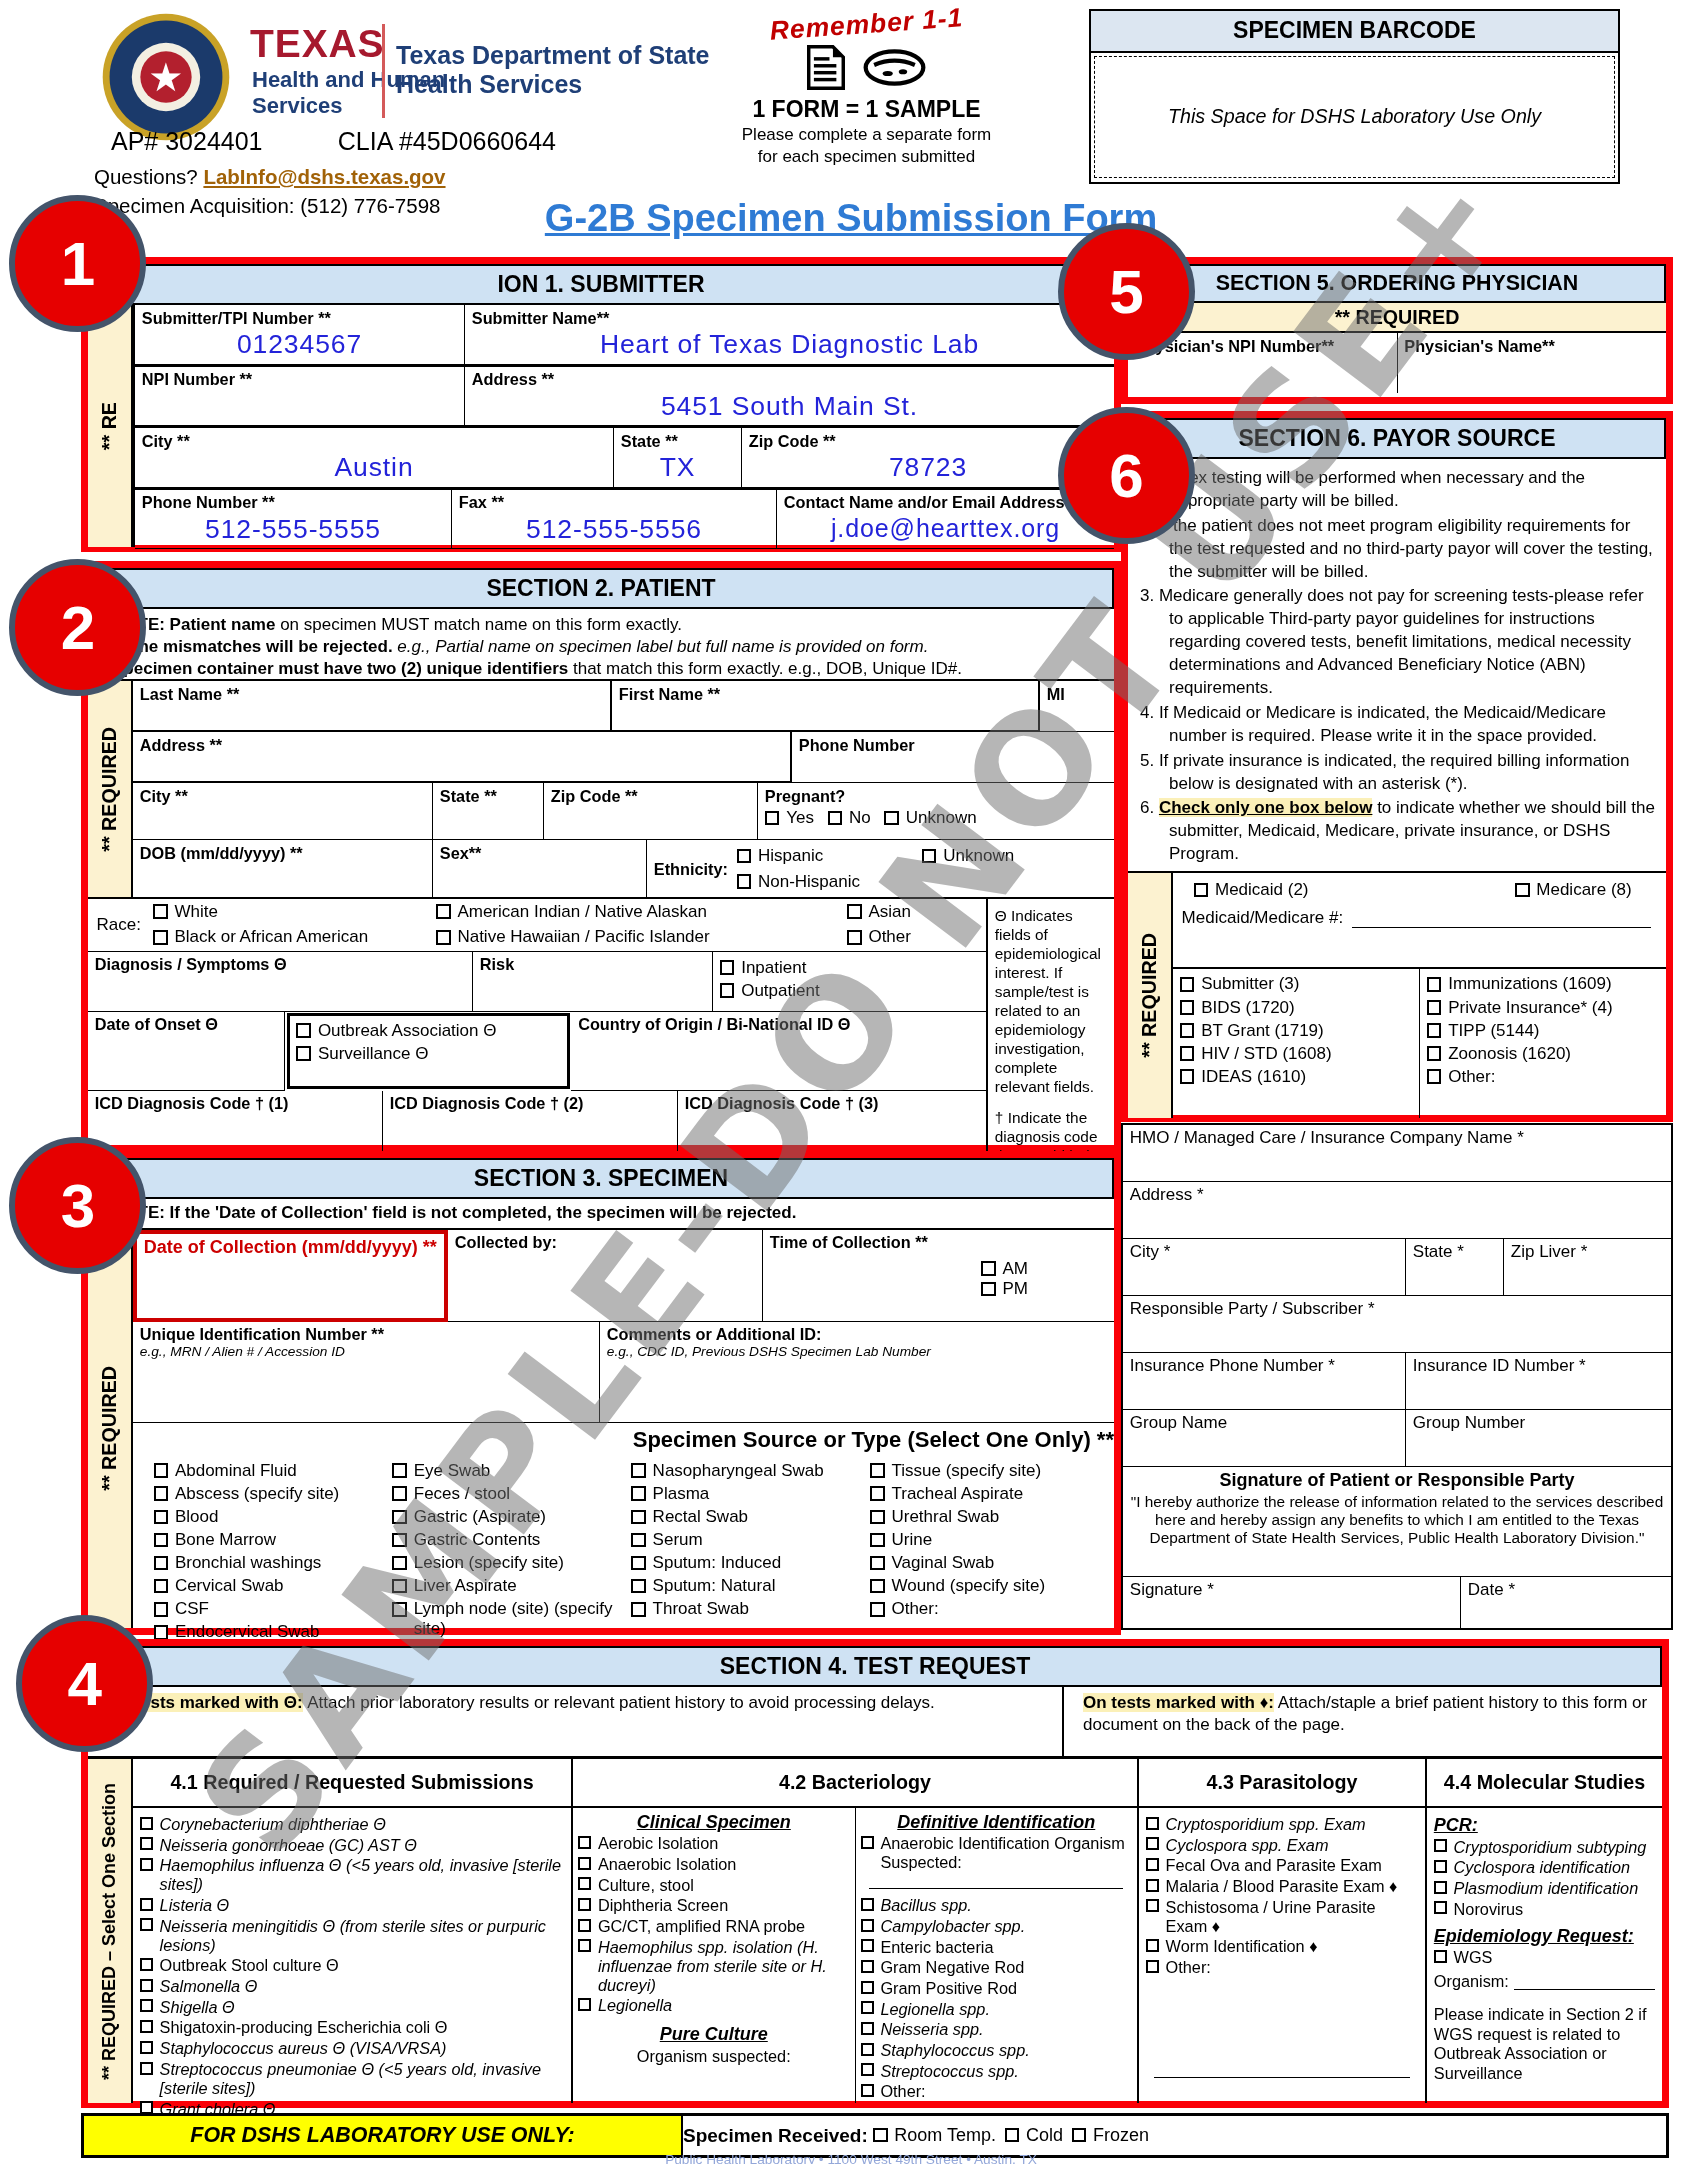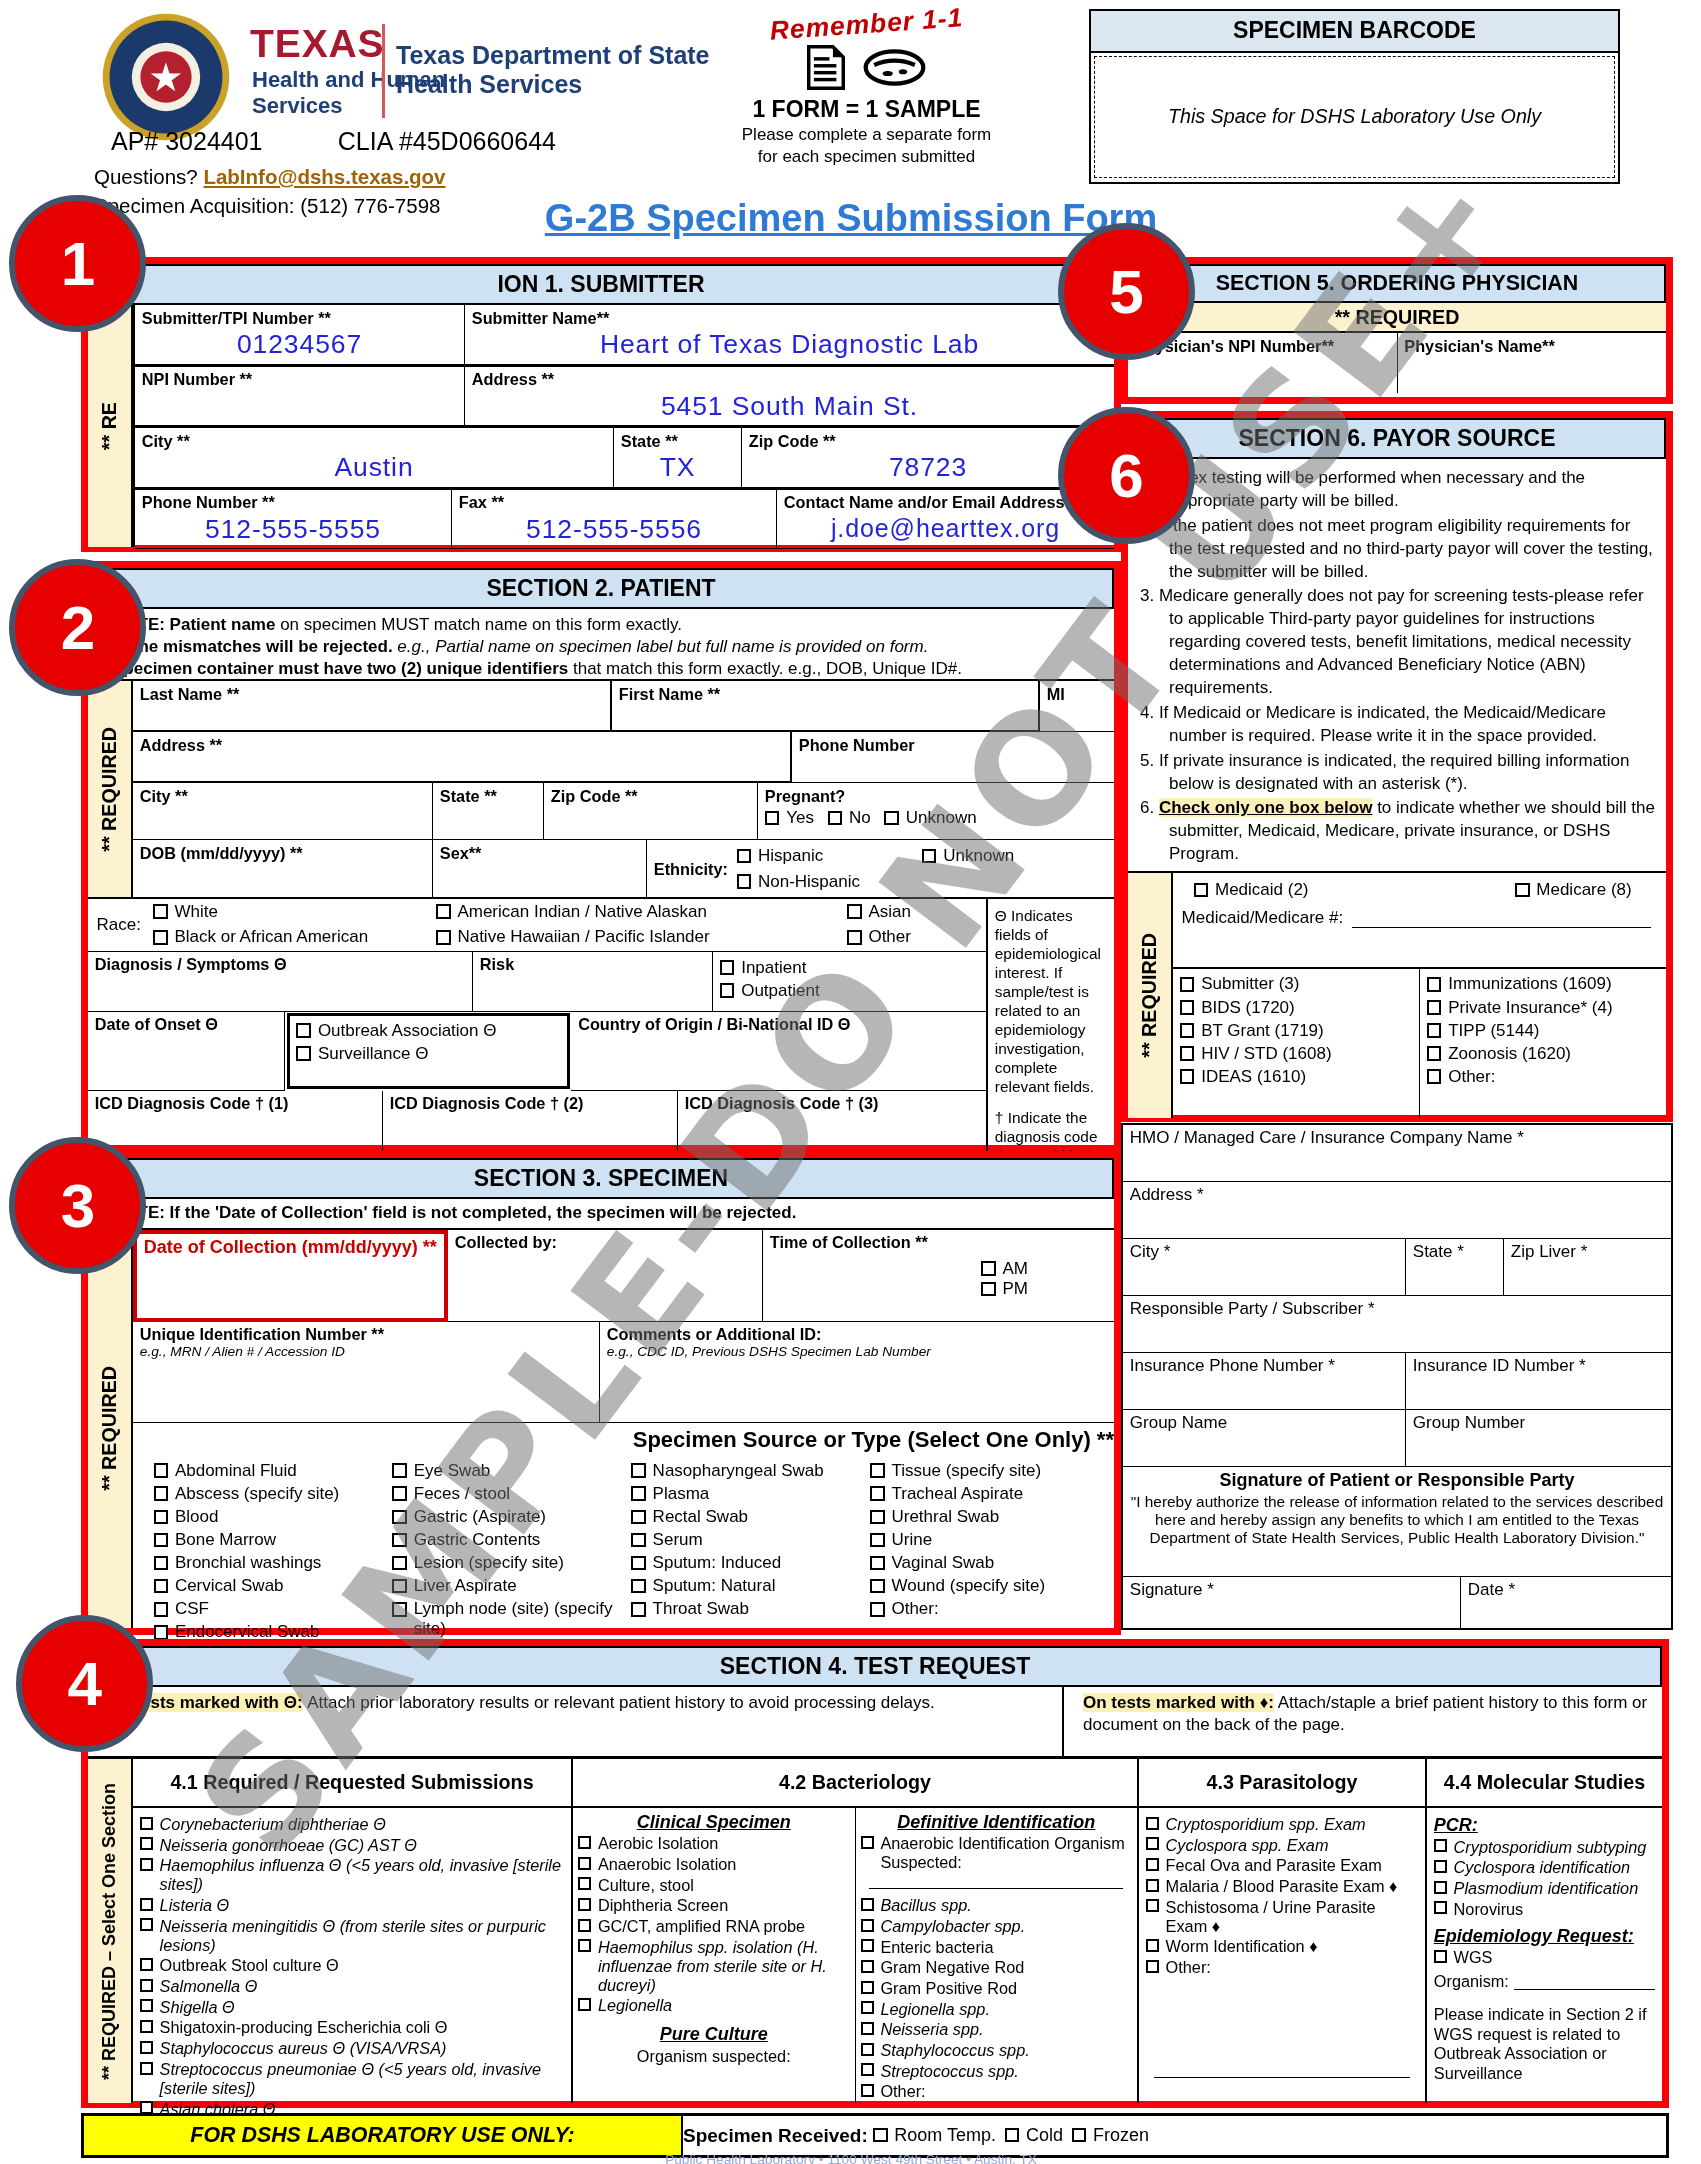--- a/index.html
+++ b/index.html
@@ -666,21 +666,21 @@
             <label class="cb-item it">
               <span class="box"></span>
               <span class="lbl">Staphylococcus aureus Θ (VISA/VRSA)</span>
             </label>
             <label class="cb-item it">
               <span class="box"></span>
               <span class="lbl">Streptococcus pneumoniae Θ (&lt;5 years old, invasive [sterile sites])</span>
             </label>
             <label class="cb-item it">
               <span class="box"></span>
-              <span class="lbl">Asian cholera Θ</span>
+              <span class="lbl">Grant cholera Θ</span>
             </label>
             <label class="cb-item it">
               <span class="box"></span>
               <span class="lbl">Vibrio spp. Θ</span>
             </label>
           </div>
       </div>
       <div class="s4col" style="flex:0 0 566px">
         <div class="colhdr">4.2 Bacteriology</div>
         <div class="subcols">

